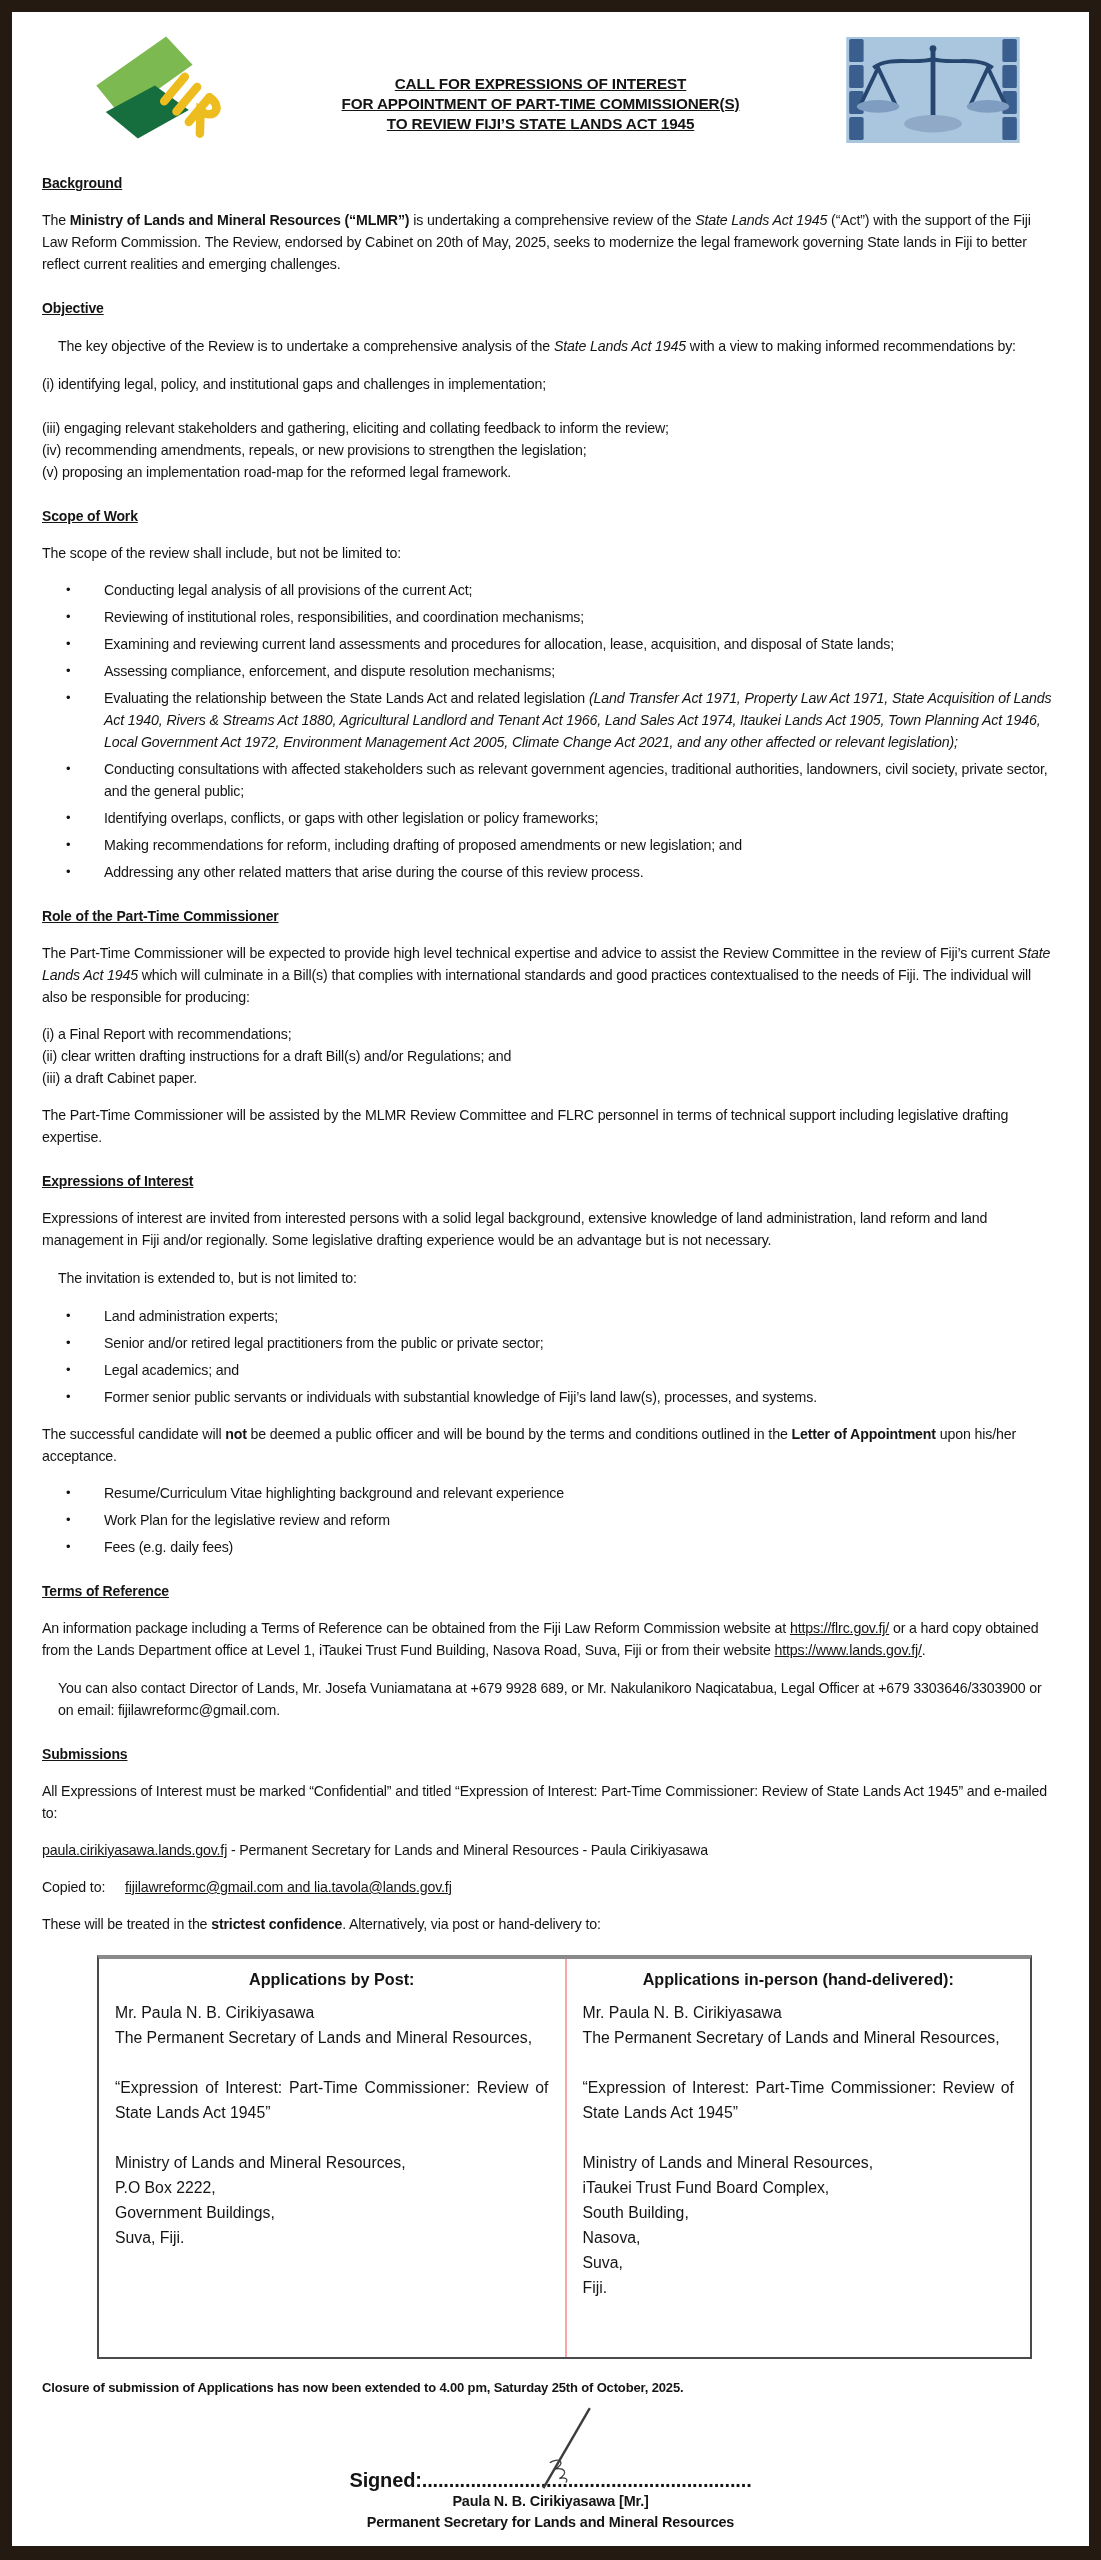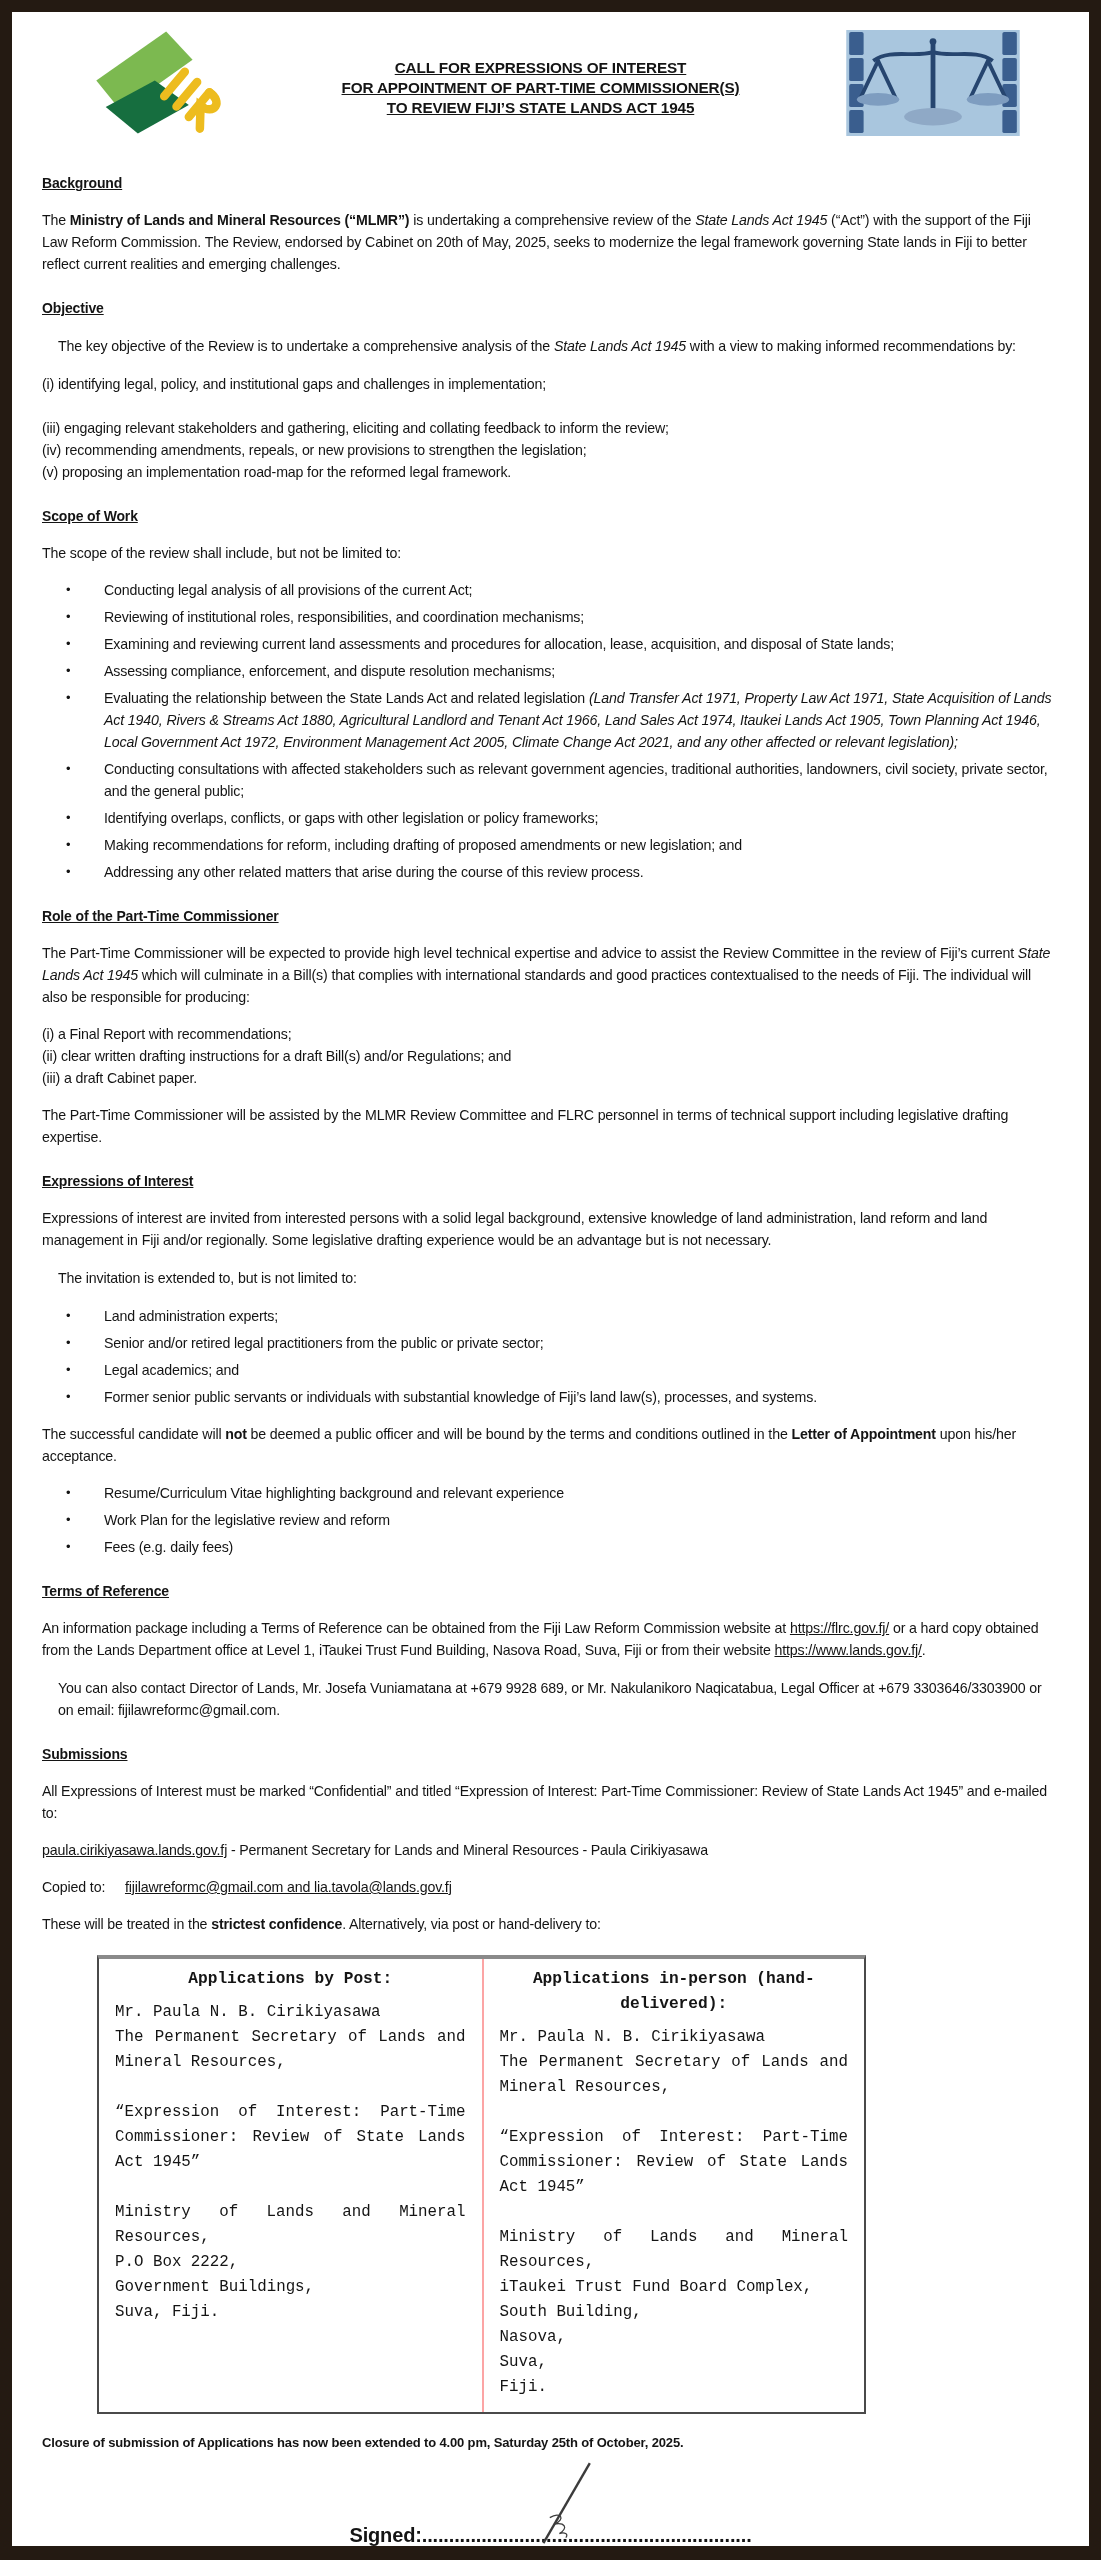--- a/index.html
+++ b/index.html
@@ -5,41 +5,41 @@
   html,body{margin:0;padding:0;background:#4a4038;}
   .page{width:1101px;height:2560px;background:#241a12;position:relative;margin:0 auto;}
   .sheet{
     position:absolute;left:12px;top:12px;right:12px;bottom:14px;
     background:#ffffff;box-sizing:border-box;
     padding:10px 30px 0 30px;overflow:hidden;
     font-family:"Liberation Sans",sans-serif;
     font-size:14.2px;line-height:22px;color:#141414;letter-spacing:-0.15px;
   }
   
-  .hdr{display:flex;align-items:flex-start;justify-content:space-between;height:128px;}
+  .hdr{display:flex;align-items:center;justify-content:space-between;height:128px;}
   .logo-left{width:168px;height:118px;margin-left:26px;flex:0 0 auto;}
   .title{flex:1;text-align:center;margin-top:36px;font-weight:bold;font-size:15.3px;line-height:20px;}
   .title div{text-decoration:underline;}
   .logo-right{width:176px;height:106px;margin-right:38px;margin-top:8px;flex:0 0 auto;}
   
   .sec-h{font-size:14px;font-weight:bold;text-decoration:underline;margin:22px 0 0 0;}
   .para{margin:15px 0 0 0;}
   .para.tight{margin:16px;}
   .lines{margin:0;}
   .lines.gap{margin-top:15px;}
   .text-line:empty{height:22px;}
   .list{margin:15px 0 0 0;}
   .li{display:flex;margin-bottom:5px;}
   .li .dot{flex:0 0 62px;padding-left:24px;box-sizing:border-box;font-size:13px;}
   .li .li-text{flex:1;padding-right:4px;}
   
   .apps-table{
-    margin:20px 0 0 55px;width:769px;display:flex;box-sizing:border-box;
+    margin:20px 0 0 55px;width:935px;display:flex;box-sizing:border-box;
     border:2px solid #4a4a4a;border-top:4px solid #8a8a8a;
-    font-family:Liberation Mono, monospace;font-size:15.8px;line-height:25px;letter-spacing:0;
+    font-family:Liberation Sans, sans-serif;font-size:15.8px;line-height:25px;letter-spacing:0;
   }
   .cell{flex:1 1 50%;min-height:398px;padding:8px 16px 12px 16px;box-sizing:border-box;}
   .cell+.cell{border-left:2px solid #fca5a5;}
   .cell-h{font-weight:bold;text-align:center;font-size:16.2px;margin-bottom:8px;}
   .cell-line{text-align:justify;}
   .cell-line:empty{height:25px;}
   
   .closure{margin:18px 0 0 0;font-weight:bold;font-size:13px;}
   .sig-block{text-align:center;margin-top:6px;}
   .sig-svg{display:block;width:104px;height:88px;margin:0 auto -24px auto;transform:translateX(10px);}

